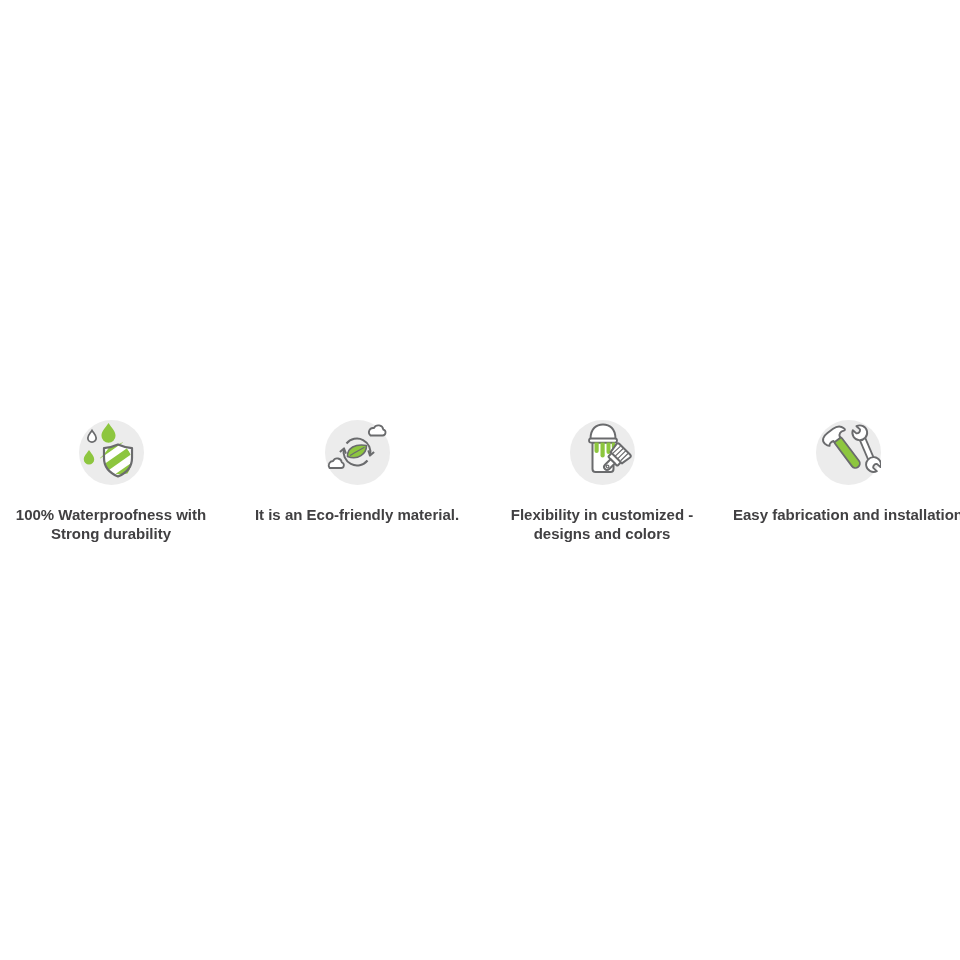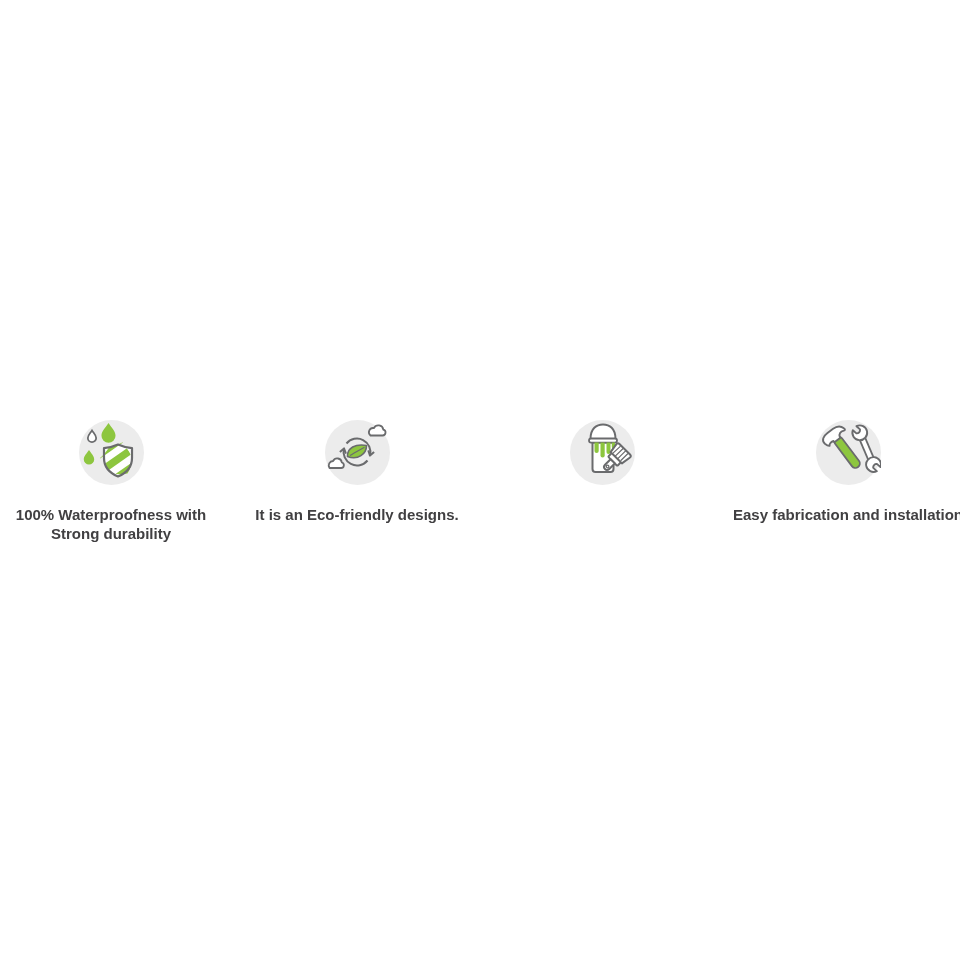--- a/index.html
+++ b/index.html
@@ -89,21 +89,21 @@
         <path d="M20.9,33.6 L19,28.4 L14.9,32.0" fill="none" stroke="#6a6b6d" stroke-width="2" stroke-linejoin="round"></path>
 
         <path d="M22.5,36.5 C22,28 30.5,23.5 41.5,25.5 C41.5,34 33,40.5 22.5,36.5 Z" fill="#8dc63f" stroke="#6a6b6d" stroke-width="1.6" stroke-linejoin="round"></path>
         <path d="M25,35.5 C30,32.5 35.5,29.5 39.5,27.2" fill="none" stroke="#6a6b6d" stroke-width="1.2"></path>
 
         <path d="M45.5,15.5 L57.5,15.5 A3,3 0 0 0 58.3,9.6 A5,5 0 0 0 48.9,8.1 A4.2,4.2 0 0 0 45.5,15.5 Z" fill="#ffffff" stroke="#6a6b6d" stroke-width="1.8" stroke-linejoin="round"></path>
         <path d="M4.5,48 L16,48 A2.8,2.8 0 0 0 16.8,42.5 A4.6,4.6 0 0 0 8.1,41 A4.5,4.5 0 0 0 4.5,48 Z" fill="#ffffff" stroke="#6a6b6d" stroke-width="1.8" stroke-linejoin="round"></path>
       </svg>
     </div>
     <div class="caption">
-      <div>It is an Eco-friendly designs.</div>
+      <div>It is an Eco-friendly material.</div>
     </div>
   </div>
 
   <div class="feature f3">
     <div class="icon-wrap">
       <svg width="65" height="65" viewBox="0 0 65 65">
         <circle cx="32.5" cy="32.5" r="32.5" fill="#ececec"></circle>
 
         <path d="M20.5,19 C20.5,8.5 26.5,4.5 33,4.5 C39.5,4.5 45.5,8.5 45.5,19 Z" fill="#ffffff" stroke="#6a6b6d" stroke-width="2" stroke-linejoin="round"></path>
 
@@ -119,20 +119,24 @@
         </g>
 
         <g transform="translate(42,42) rotate(45)" fill="#ffffff" stroke="#6a6b6d" stroke-width="2" stroke-linejoin="round">
           <path d="M-8,-6 L-9.5,-15.5 Q-10,-18 -7.5,-18 L7.5,-18 Q10,-18 9.5,-15.5 L8,-6 Z"></path>
           <path d="M-5.2,-17.3 L-5.6,-7 M-1.7,-17.8 L-1.9,-6.5 M1.8,-17.8 L1.7,-6.5 M5.3,-17.3 L5.2,-7" fill="none" stroke-width="1.2"></path>
           <rect x="-6.5" y="-6" width="13" height="5" rx="1"></rect>
           <path d="M-3,-1 L-3,6.5 Q-3,10 0,10 Q3,10 3,6.5 L3,-1 Z"></path>
           <circle cx="0" cy="6.3" r="1.3" fill="none" stroke-width="1.2"></circle>
         </g>
       </svg>
+    </div>
+    <div class="caption">
+      <div>Flexibility in customized -</div>
+      <div>designs and colors</div>
     </div>
   </div>
 
   <div class="feature f4">
     <div class="icon-wrap">
       <svg width="65" height="65" viewBox="0 0 65 65">
         <circle cx="32.5" cy="32.5" r="32.5" fill="#ececec"></circle>
 
         <g transform="translate(44,13) rotate(-23)">
           <line x1="0" y1="4" x2="0" y2="31" stroke="#6a6b6d" stroke-width="7.6"></line>

